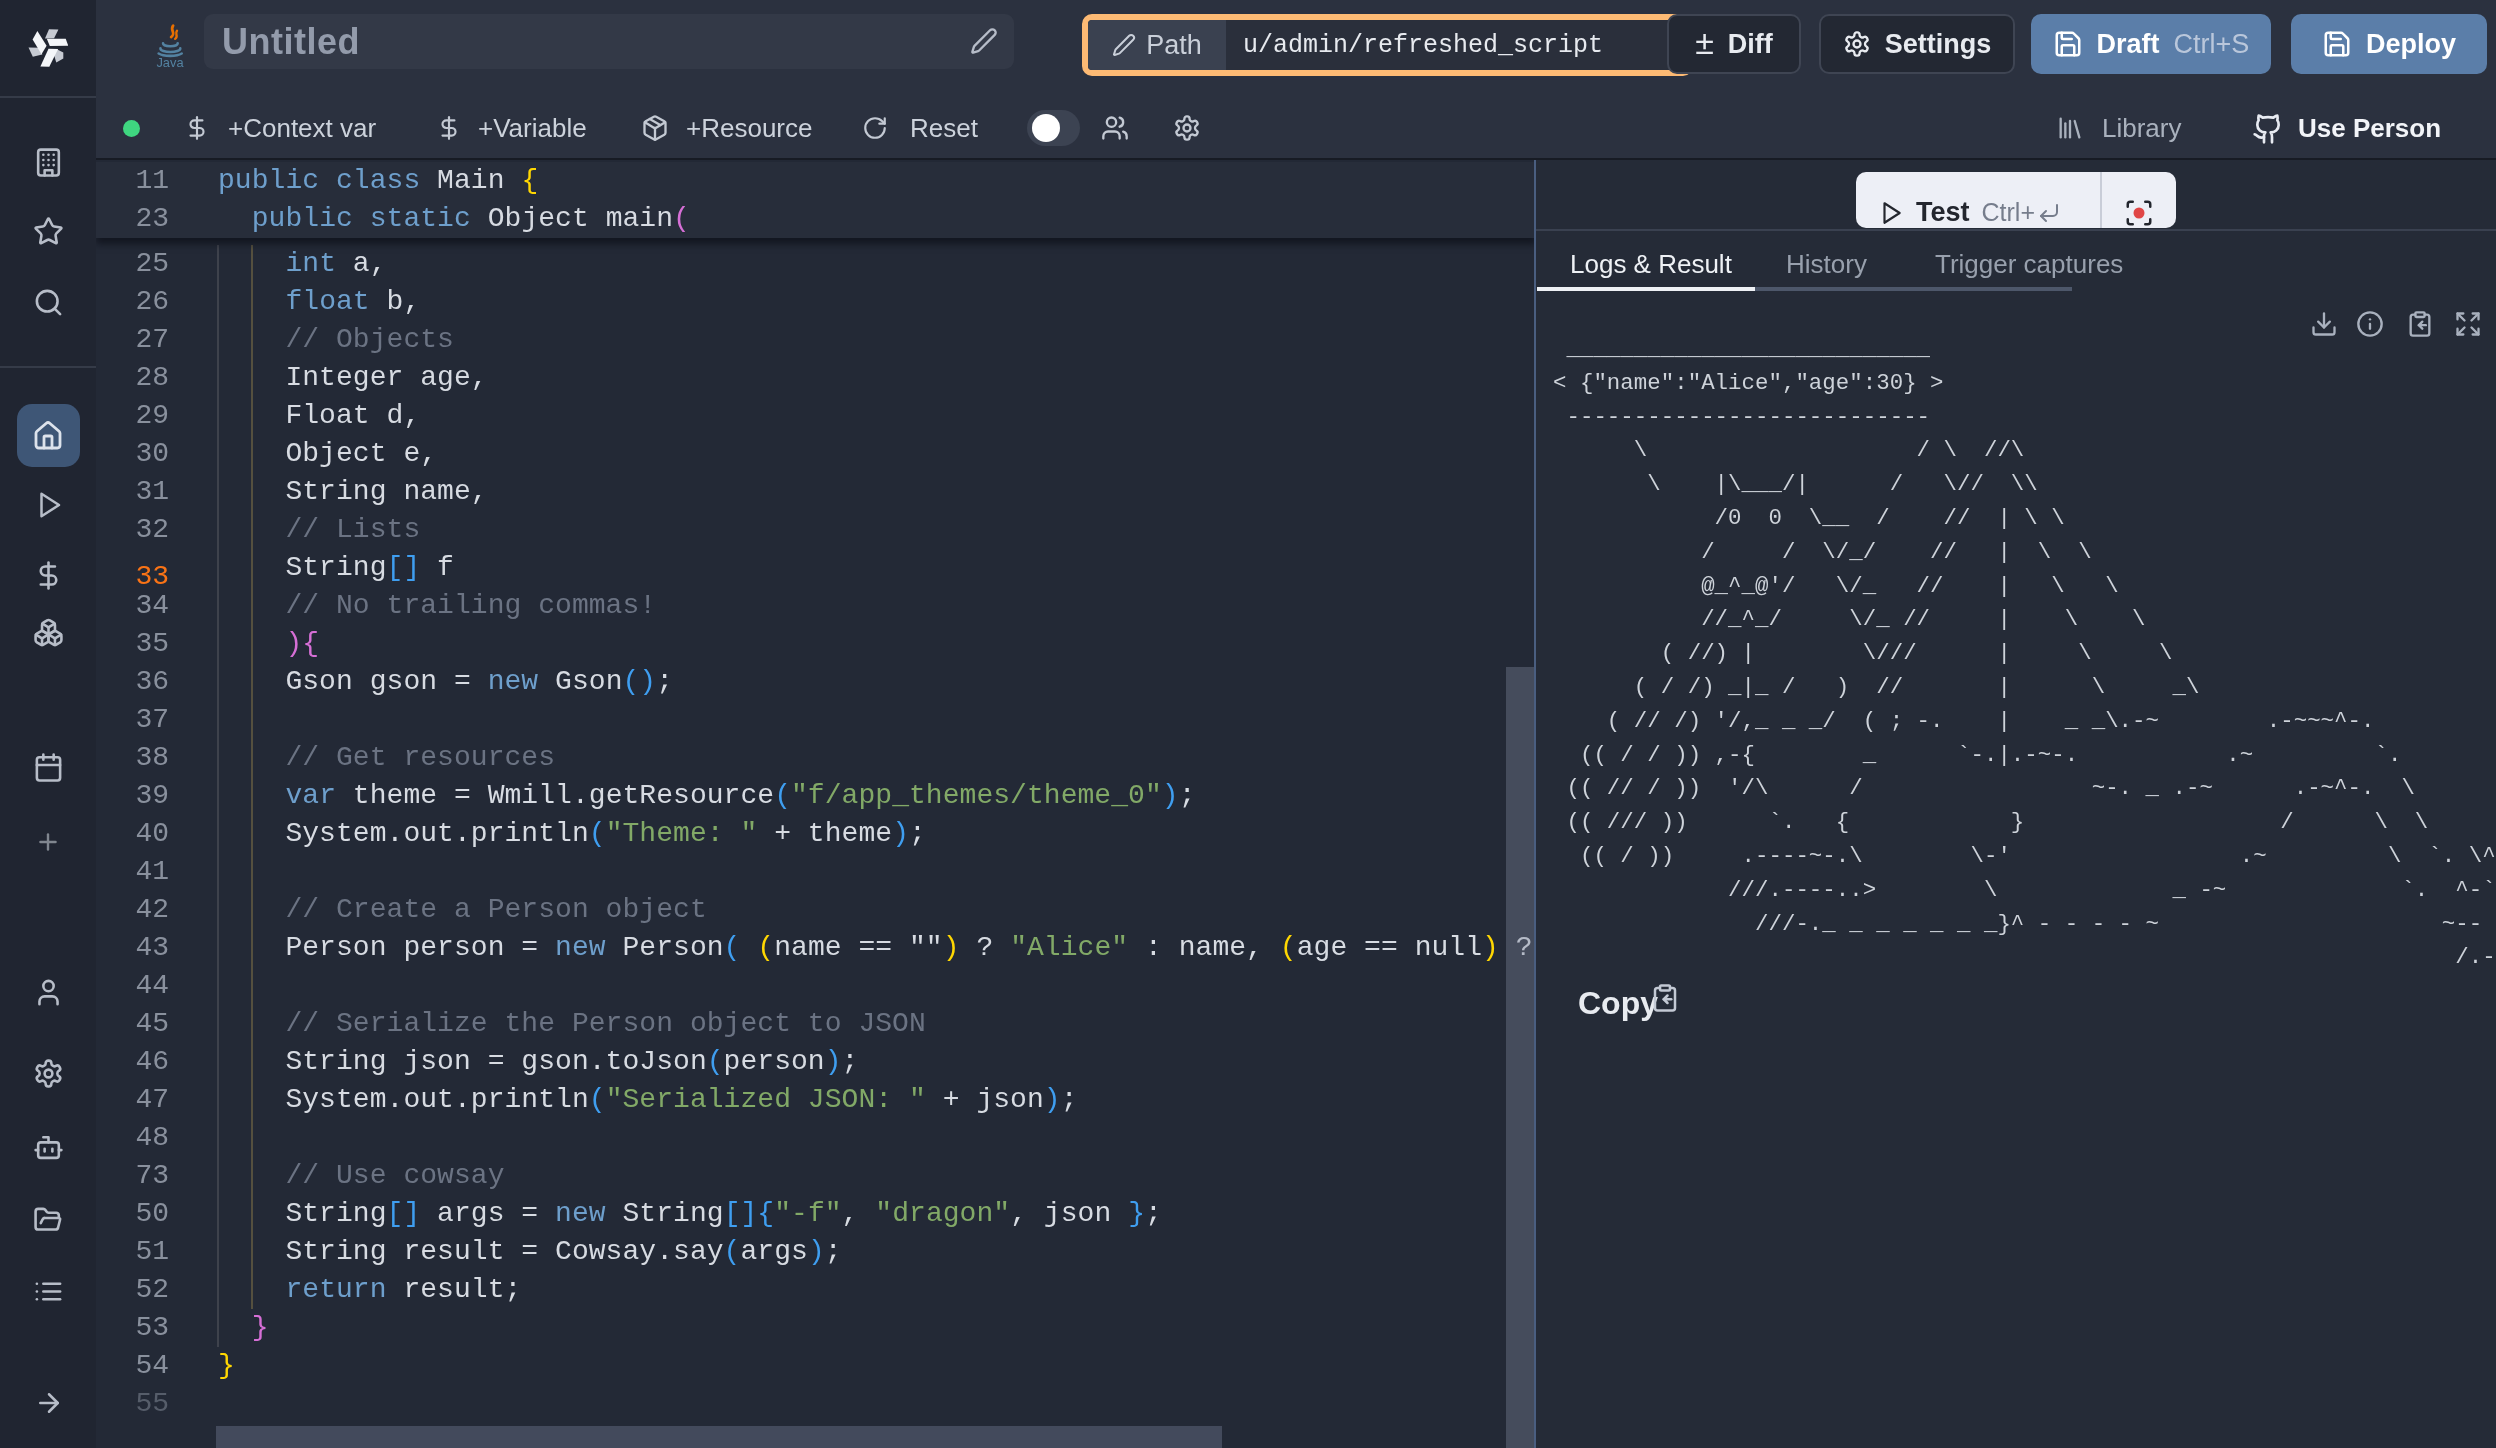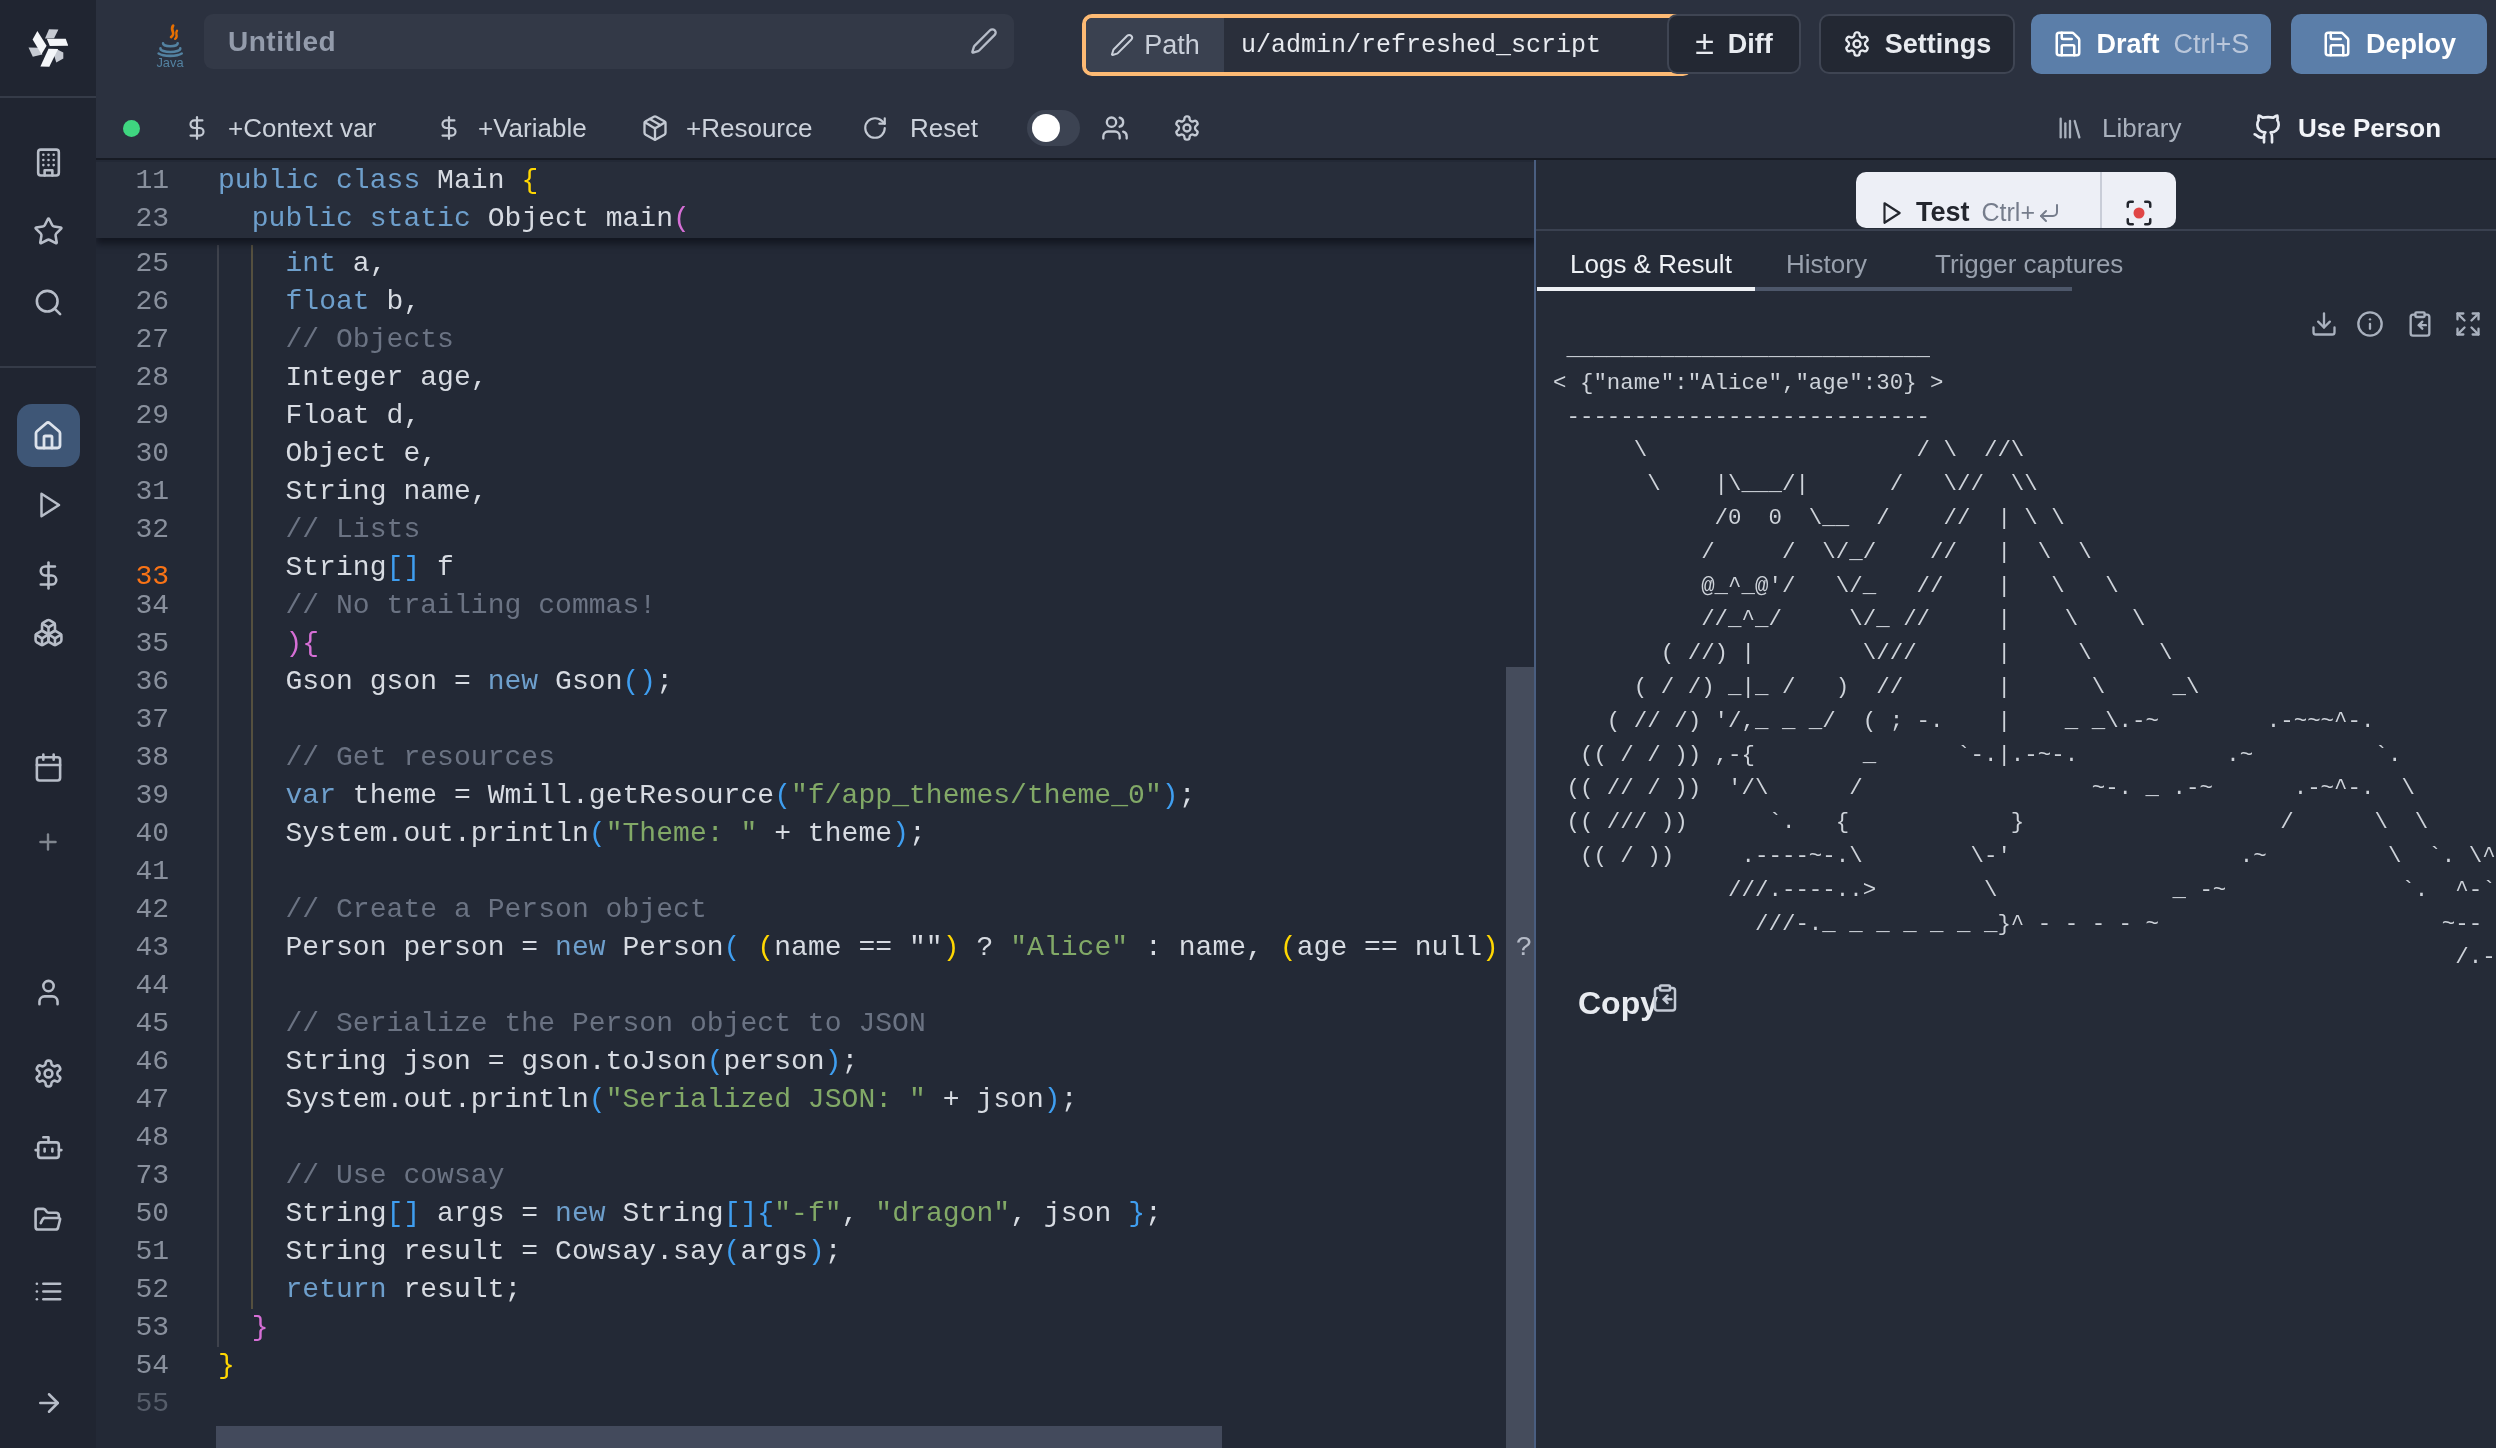--- a/index.html
+++ b/index.html
@@ -3,24 +3,24 @@
 <style>
 *{margin:0;padding:0;box-sizing:border-box}
 html,body{width:2496px;height:1448px;overflow:hidden;background:#232936;font-family:"Liberation Sans",sans-serif}
 svg{display:block}
 #header{position:absolute;left:96px;top:0;width:2400px;height:160px;background:#2b313f}
 #hline{position:absolute;left:96px;top:158px;width:2400px;height:3px;background:#171b24}
 #sidebar{position:absolute;left:0;top:0;width:96px;height:1448px;background:#202531}
 .sdv{position:absolute;left:0;width:96px;height:2px;background:#353b48}
 #hometile{position:absolute;left:17px;top:404px;width:63px;height:63px;background:#3e5676;border-radius:15px}
 #input{position:absolute;left:108px;top:14px;width:810px;height:55px;background:#333947;border-radius:9px}
-#input span{position:absolute;left:24px;top:0;line-height:55px;font-size:28px;font-weight:600;color:#939bab;letter-spacing:.5px}
+#input span{position:absolute;left:18px;top:0;line-height:55px;font-size:36px;font-weight:600;color:#939bab;letter-spacing:.5px}
 .btn{position:absolute;top:14px;height:60px;border:2px solid #3f4553;border-radius:10px;background:#232833;display:flex;align-items:center;justify-content:center;gap:14px;color:#e8ebf0;font-size:27px;font-weight:700}
 .bluebtn{position:absolute;top:14px;height:60px;border-radius:10px;background:#5b7ea9;display:flex;align-items:center;justify-content:center;gap:14px;color:#fff;font-size:27px;font-weight:700}
-#pathgrp{position:absolute;left:986px;top:14px;width:611px;height:62px;border:4px solid #fdba74;border-radius:10px;display:flex;overflow:hidden}
+#pathgrp{position:absolute;left:986px;top:14px;width:611px;height:62px;border:6px solid #fdba74;border-radius:10px;display:flex;overflow:hidden}
 #pathgrp .l{width:138px;background:#3a4150;display:flex;align-items:center;justify-content:center;gap:10px;color:#c9cfd9;font-size:27px}
 #pathgrp .r{flex:1;background:#2a2f3b;display:flex;align-items:center;padding-left:17px;color:#e7eaef;font-family:"Liberation Mono",monospace;font-size:25px}
 #toolbar{position:absolute;left:96px;top:96px;width:2400px;height:64px;background:#2b313f}
 .tlb{position:absolute;top:0;height:64px;line-height:64px;font-size:26px;color:#ccd2db}
 #editor{position:absolute;left:96px;top:160px;width:1440px;height:1288px;background:#232936;overflow:hidden}
 .gn{position:absolute;left:0;width:73px;text-align:right;font-family:"Liberation Mono",monospace;font-size:28px;line-height:38px;color:#89909d}
 .cd{position:absolute;left:122px;font-family:"Liberation Mono",monospace;font-size:28px;line-height:38px;color:#d7dbe2;white-space:pre;letter-spacing:.05px}
 .cd i{font-style:normal}
 i.k{color:#6e9fcc}i.cm{color:#6b7383}i.s{color:#82a967}i.b1{color:#ffd702}i.b2{color:#d66fd6}i.b3{color:#3f9ef0}
 #sticky{position:absolute;left:0;top:2px;width:1440px;height:76px;background:#272d3a;box-shadow:0 6px 7px rgba(5,8,14,.55)}

